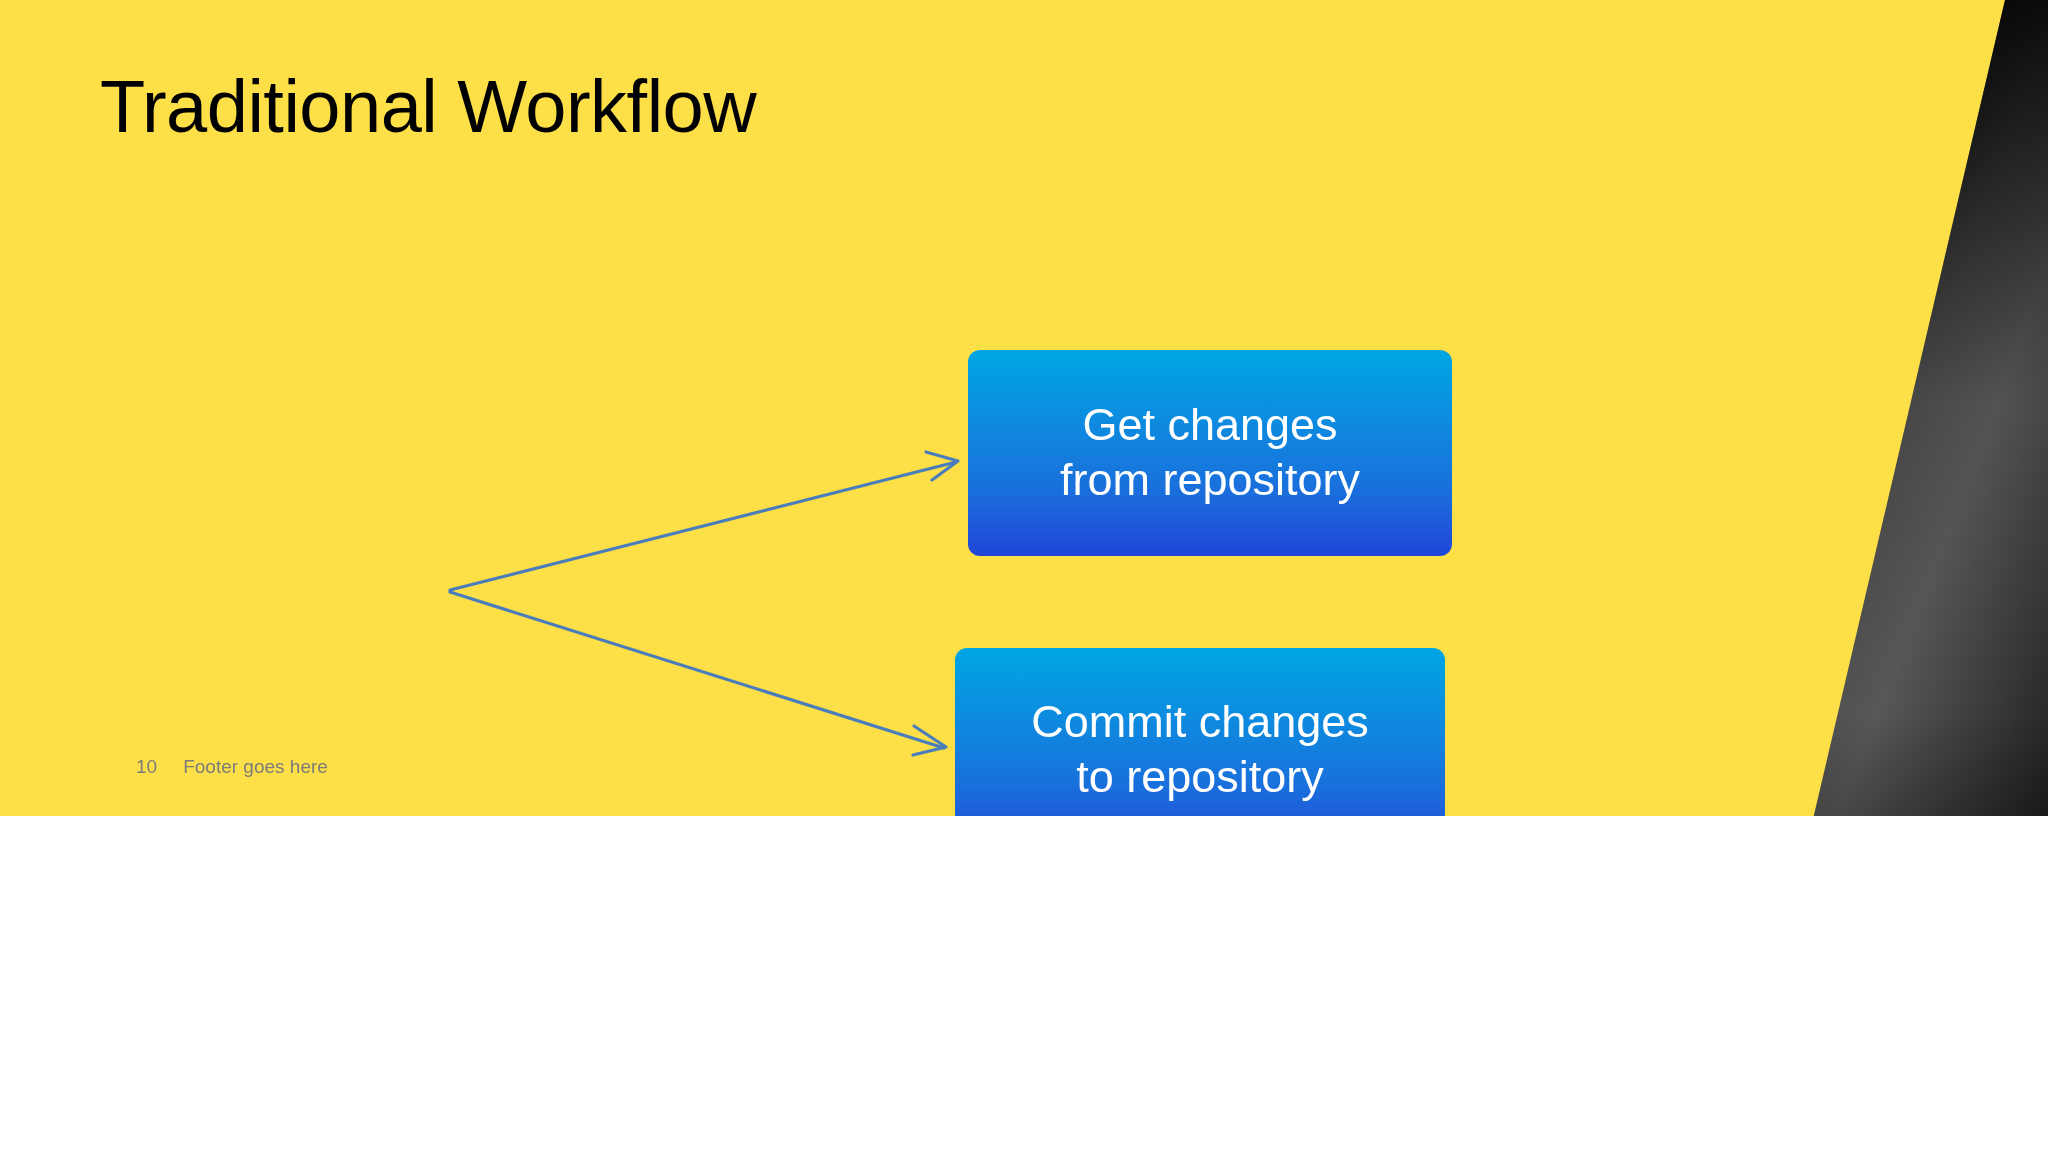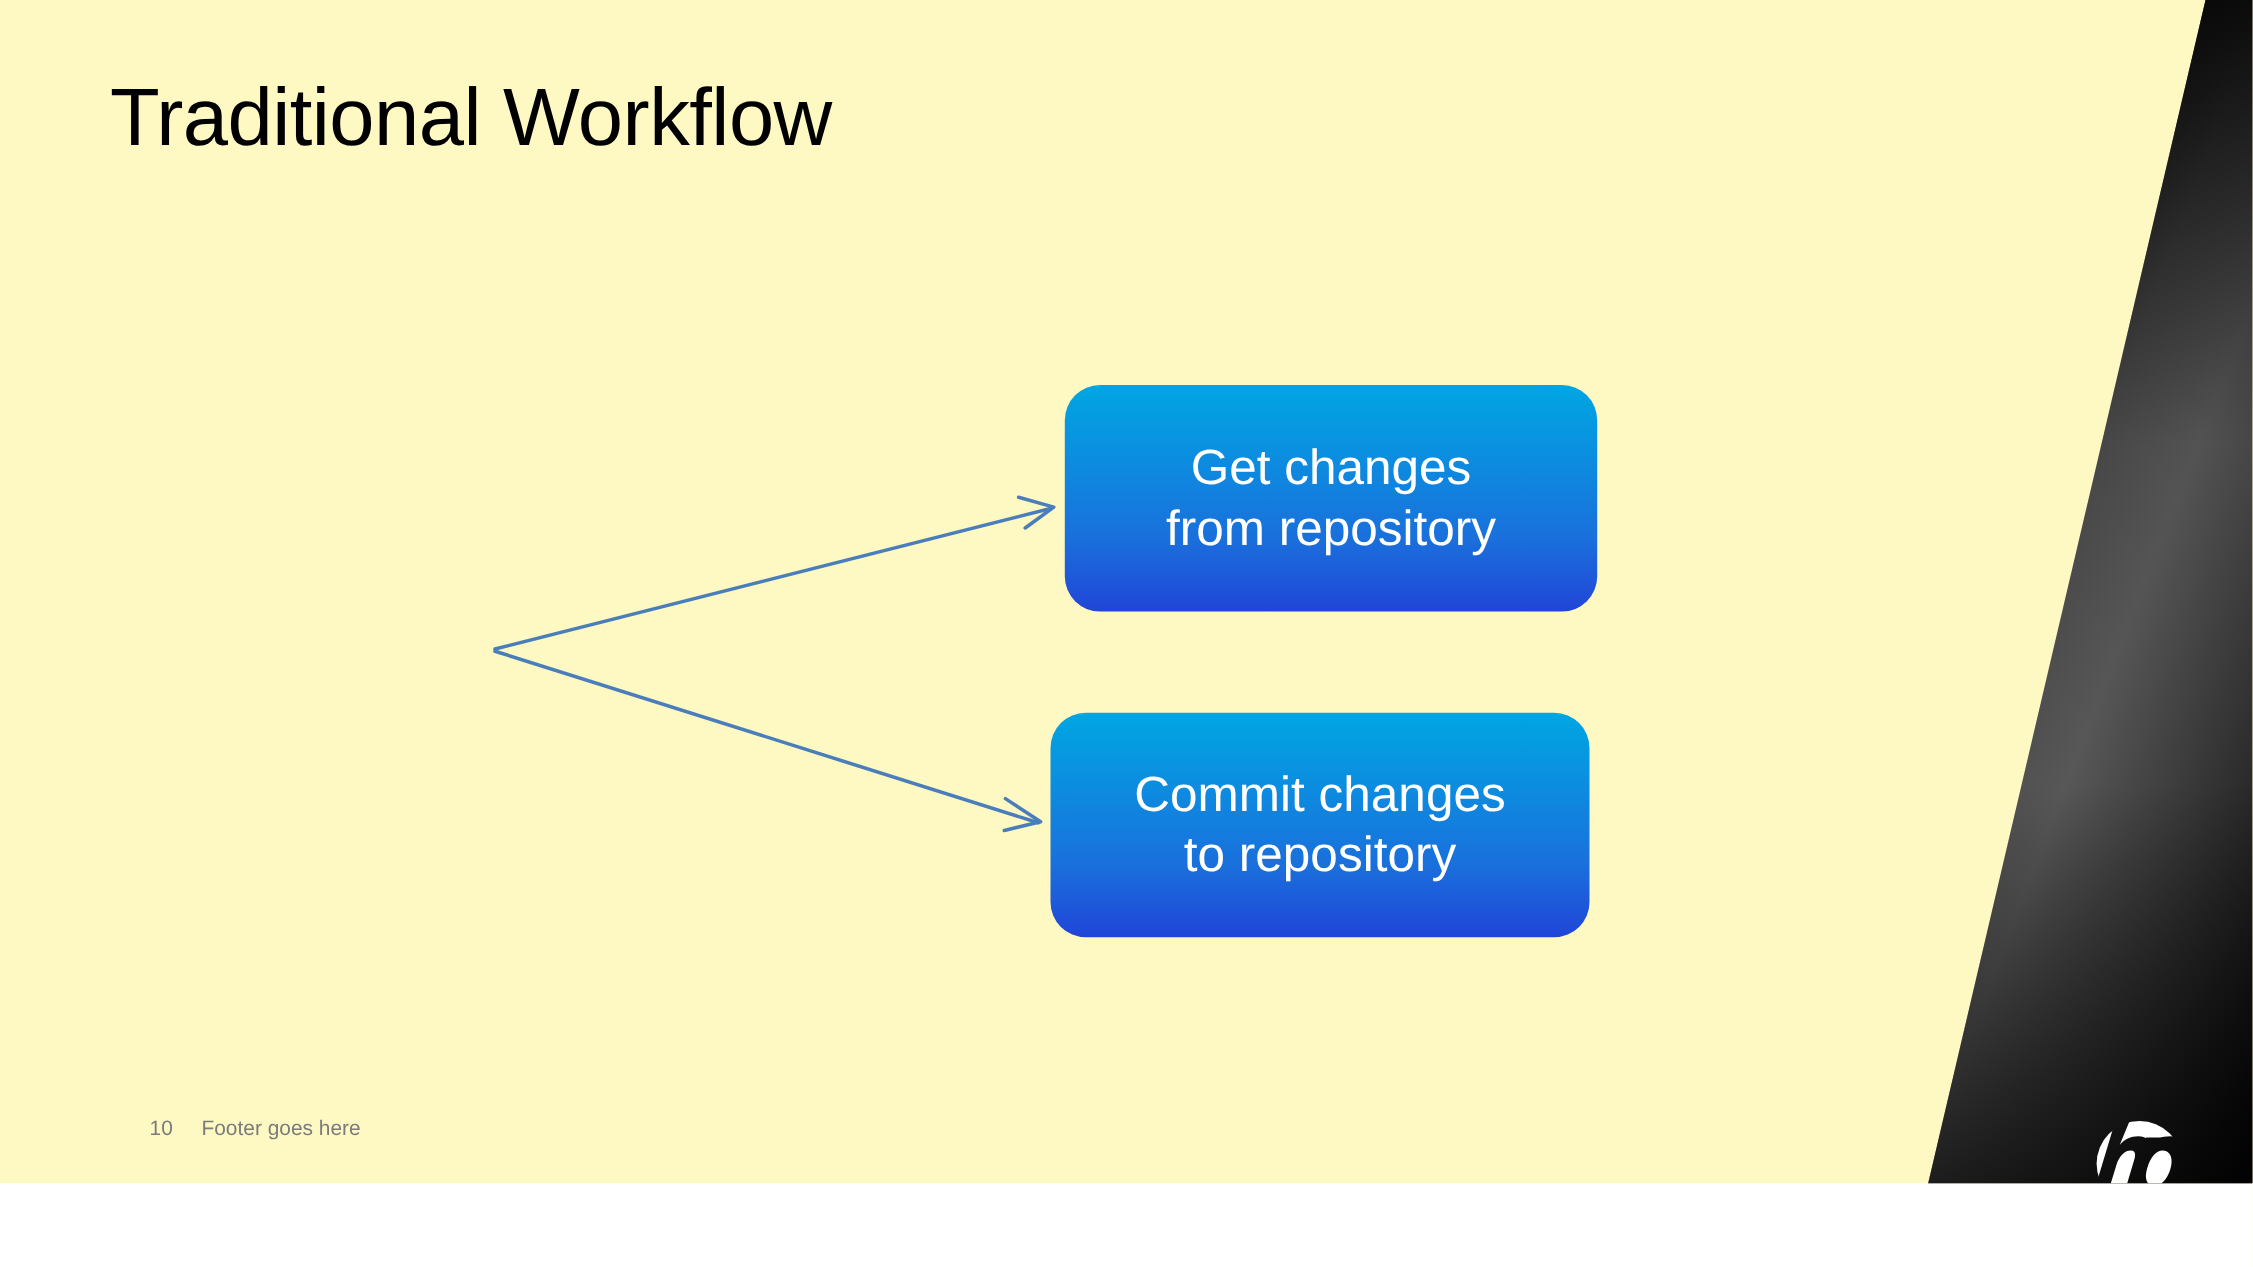--- a/index.html
+++ b/index.html
@@ -8,22 +8,22 @@
     padding: 0;
     background: #ffffff;
   }
   body {
     font-family: "Liberation Sans", sans-serif;
   }
 
   .slide {
     position: relative;
     width: 2048px;
-    height: 1076px;
-    background: #fef9c3;
+    height: 816px;
+    background: #fde047;
     overflow: hidden;
   }
 
   
   .corner-wedge {
     position: absolute;
     top: 0;
     right: 0;
     width: 330px;
     height: 1152px;
@@ -43,21 +43,21 @@
     white-space: nowrap;
   }
 
   
   .flow-box {
     position: absolute;
     display: flex;
     align-items: center;
     justify-content: center;
     text-align: center;
-    border-radius: 32px;
+    border-radius: 12px;
     color: #ffffff;
     background: linear-gradient(to bottom, #00a6e2 0%, #0b8fe0 30%, #1a6fdc 68%, #2145d8 100%);
     font-size: 45px;
     line-height: 1.22;
     font-weight: 400;
     box-sizing: border-box;
     padding: 0 14px;
   }
 
   #box-work-on-code {

